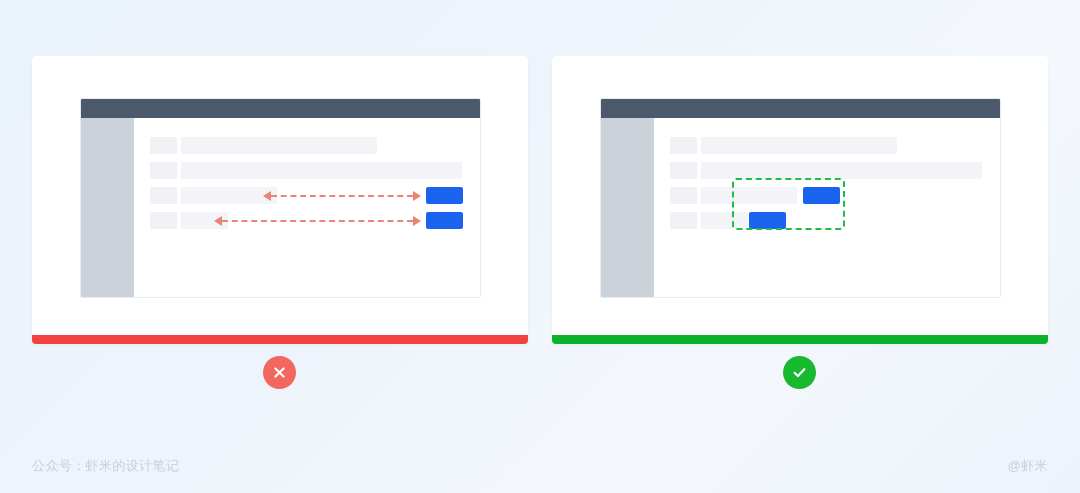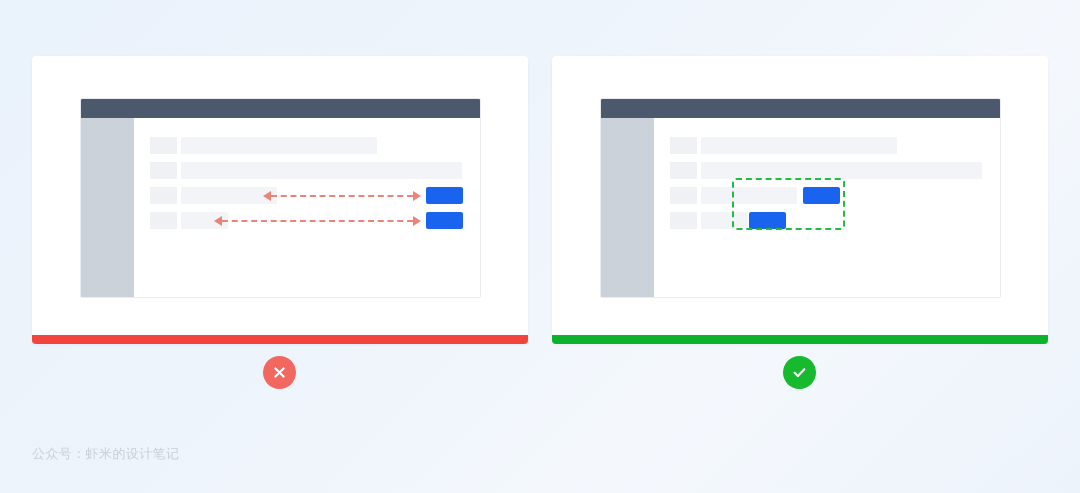--- a/index.html
+++ b/index.html
@@ -155,21 +155,21 @@
     align-items: center;
     justify-content: center;
   }
   .badge.bad  { left: 263px; background: #f2675f; }
   .badge.good { left: 783px; background: #17b92e; }
   .badge svg { display: block; }
 
   
   .footer-left, .footer-right {
     position: absolute;
-    bottom: 12px;
+    bottom: 0;
     height: 54px;
     display: flex;
     align-items: center;
     font-size: 13px;
     color: #c6d0da;
     letter-spacing: 0.4px;
     white-space: nowrap;
   }
   .footer-left  { left: 32px; }
   .footer-right { right: 32px; }
@@ -271,14 +271,15 @@
     </svg>
   </div>
 
   <div class="badge good">
     <svg width="17" height="17" viewBox="0 0 17 17">
       <path d="M3.6 8.8 L6.9 12.0 L13.3 5.2" stroke="#ffffff" stroke-width="2.2" stroke-linecap="round" stroke-linejoin="round" fill="none"></path>
     </svg>
   </div>
 
   <div class="footer-left">公众号：虾米的设计笔记</div>
+  <div class="footer-right">@虾米</div>
 
 </div>
 
 </body></html>

